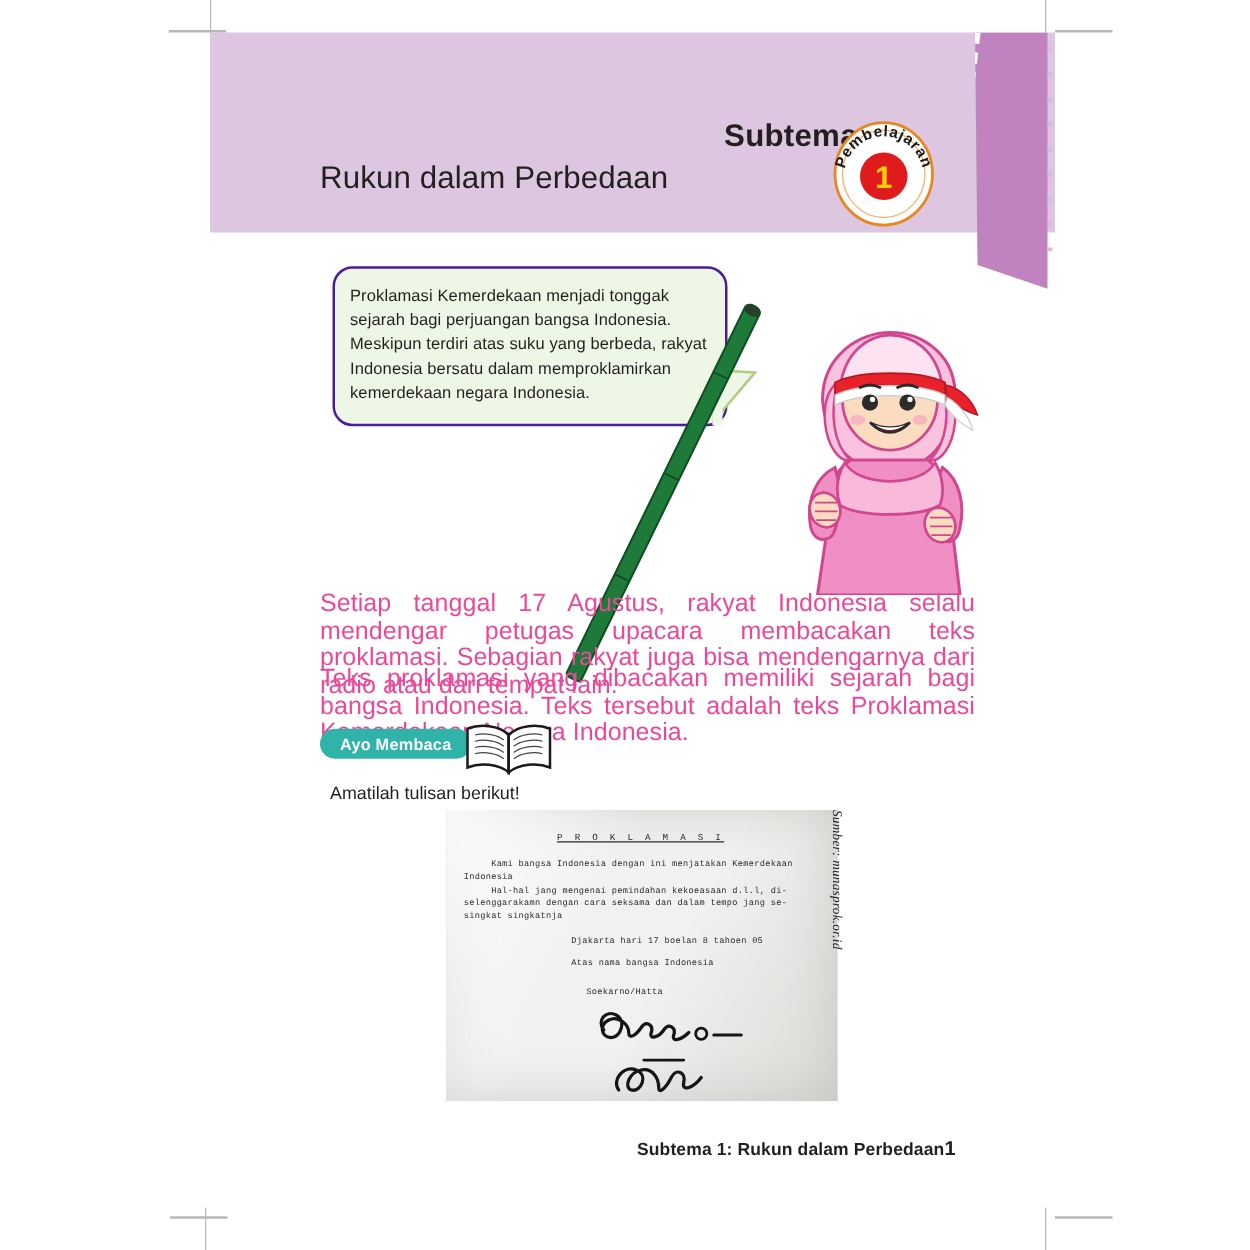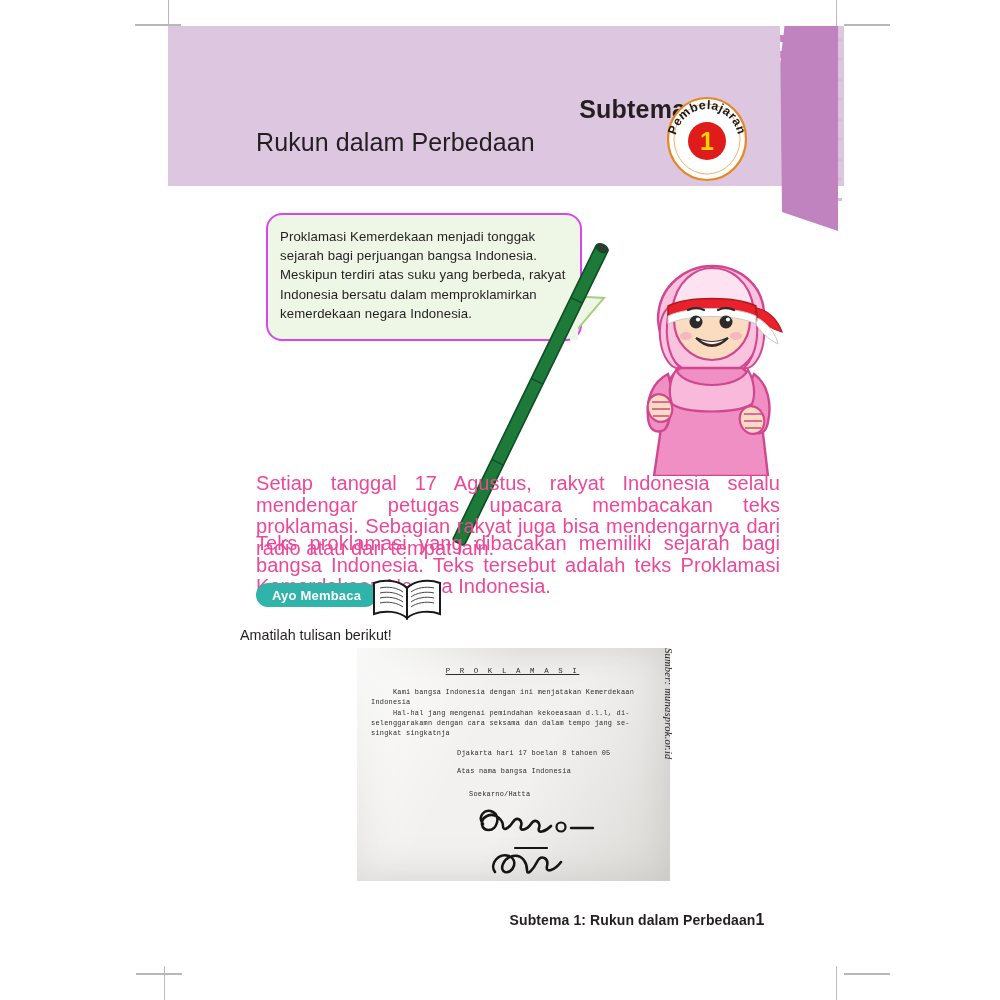--- a/index.html
+++ b/index.html
@@ -41,21 +41,21 @@
 
   
   .badge{
     position:absolute;left:664px;top:96px;width:86px;height:86px;
   }
   .badge svg{display:block;}
 
   
   .bubble{
     position:absolute;left:266px;top:213px;width:316px;height:128px;
-    background:#eef6e6;border:2px solid #d946ef;border-radius:16px;
+    background:#eef6e6;border:2px solid #4c1d95;border-radius:16px;
     box-sizing:border-box;
   }
   .bubble-text{
     position:absolute;left:12px;top:12px;right:12px;
     font-size:13.2px;line-height:19.2px;color:#231f20;letter-spacing:.1px;
   }
   .bubble-tail{
     position:absolute;left:570px;top:296px;width:56px;height:52px;
   }
 
@@ -77,21 +77,21 @@
   .ayo-pill{
     position:absolute;left:0;top:3px;height:24px;padding:0 16px;
     background:#30b3a8;border-radius:13px;
     display:flex;align-items:center;justify-content:center;
     color:#ffffff;font-size:13px;font-weight:700;letter-spacing:.2px;
     white-space:nowrap;
     text-align:center;
   }
   .book-icon{position:absolute;left:112px;top:-4px;width:78px;height:46px;}
   .amatilah{
-    position:absolute;left:240px;top:625px;width:420px;
+    position:absolute;left:264px;top:625px;width:420px;
     font-size:14.3px;line-height:21px;color:#231f20;
   }
 
   
   .doc{
     position:absolute;left:357px;top:648px;width:313px;height:233px;
     background:#f2f1ef;
     box-shadow:inset 0 0 40px rgba(120,118,115,.28);
     overflow:hidden;
   }

